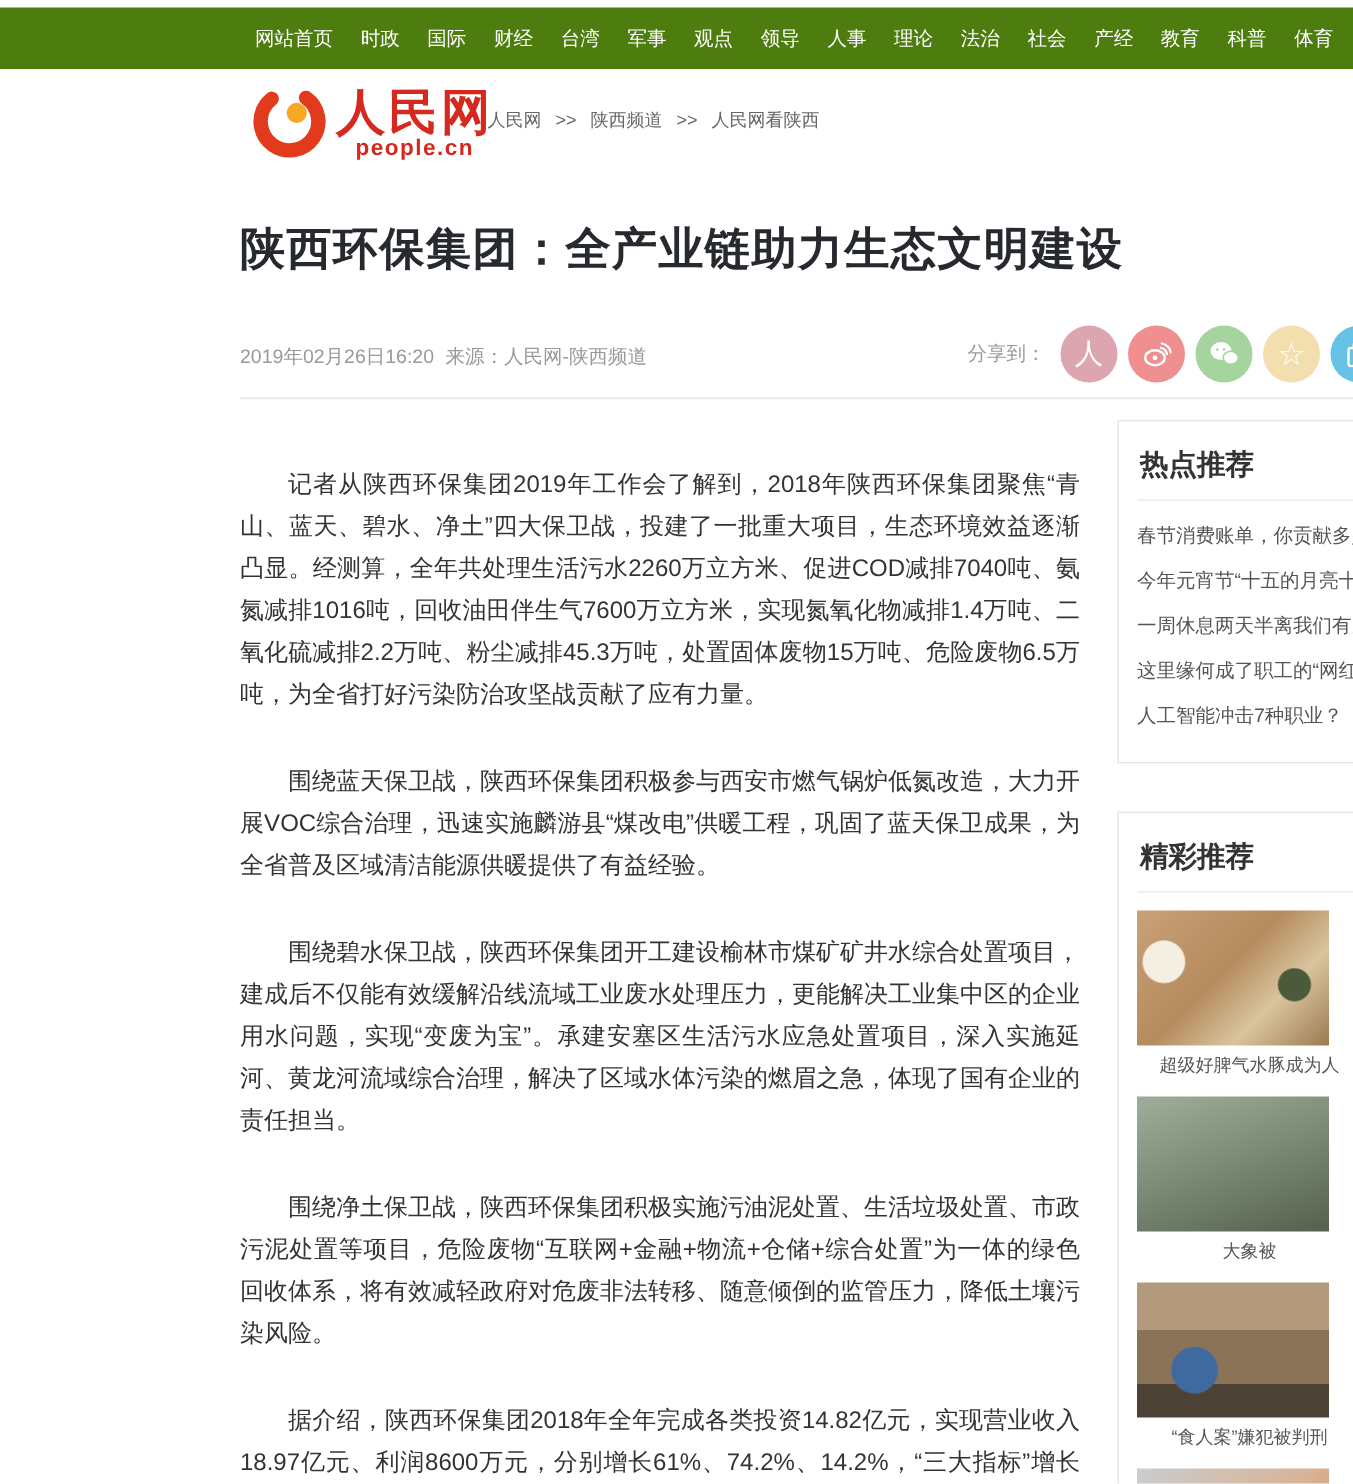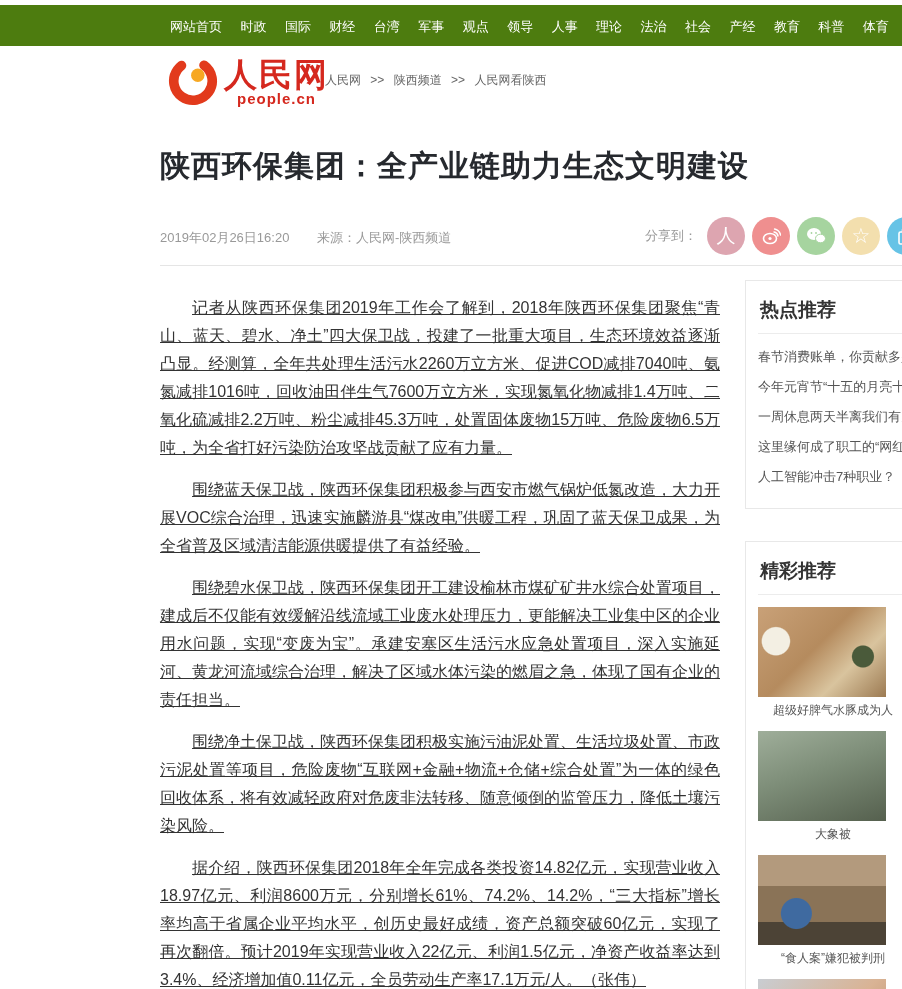--- a/index.html
+++ b/index.html
@@ -19,37 +19,37 @@
   .logo-en { color:#d5281e; font-size:15px; font-weight:bold; text-align:center; letter-spacing:1px; }
   .breadcrumb { position:absolute; left:312px; top:26px; font-size:12px; color:#666;margin-left:13px; }
   .breadcrumb span { margin-right:6px; }
   .breadcrumb .bc-link { cursor:pointer; }
 
   
   .content-wrap { padding-left:160px; width:1180px; position:relative; }
   .article-title { margin-top:30px; font-size:30px; font-weight:bold; color:#26292e; letter-spacing:1px; }
   .meta-row { position:relative; margin-top:30px; height:40px; }
   .meta-text { font-size:13px; color:#999; padding-top:12px; }
-  .meta-text .src { margin-left:24px; }
+  .meta-text .src { margin-left:4px; }
   .share-row { position:absolute; left:485px; top:0; display:flex; align-items:center; white-space:nowrap; }
   .share-label { font-size:13px; color:#999; margin-right:10px;text-align:center; }
   .share-ico { width:38px; height:38px; border-radius:50%; margin-right:7px; display:inline-flex;
     align-items:center; justify-content:center; color:#fff; font-size:19px; cursor:pointer; flex:0 0 auto; }
   .ico-people { background:#dda5b0; }
   .ico-weibo  { background:#ef8f8f; }
   .ico-wechat { background:#a6d49f; }
   .ico-qzone  { background:#f3dfae; font-size:21px; }
   .ico-copy   { background:#66c3e6; }
   .divider { margin-top:8px; width:1000px; border-bottom:1px solid #e5e5e5; }
 
   
   .columns { display:flex; margin-top:14px; }
   .article-col { width:560px; }
   .article-col p { font-size:16px; color:#333; line-height:28px; text-indent:2em;
-    text-align:justify; margin:14px 0;text-decoration:underline; }
+    text-align:justify; margin:30px 0; }
 
   
   .sidebar { width:300px; margin-left:25px; }
   .side-box { border:1px solid #e8e8e8; padding:12px 12px 16px 12px; margin-bottom:32px; background:#fff; }
   .side-title { font-size:19px; font-weight:bold; color:#333; padding:4px 0 10px 2px;
     border-bottom:1px solid #ececec; }
   .hot-list { list-style:none; padding-top:8px; }
   .hot-list li { font-size:13px; color:#555; line-height:30px; white-space:nowrap;
     overflow:hidden; cursor:pointer; }
 

